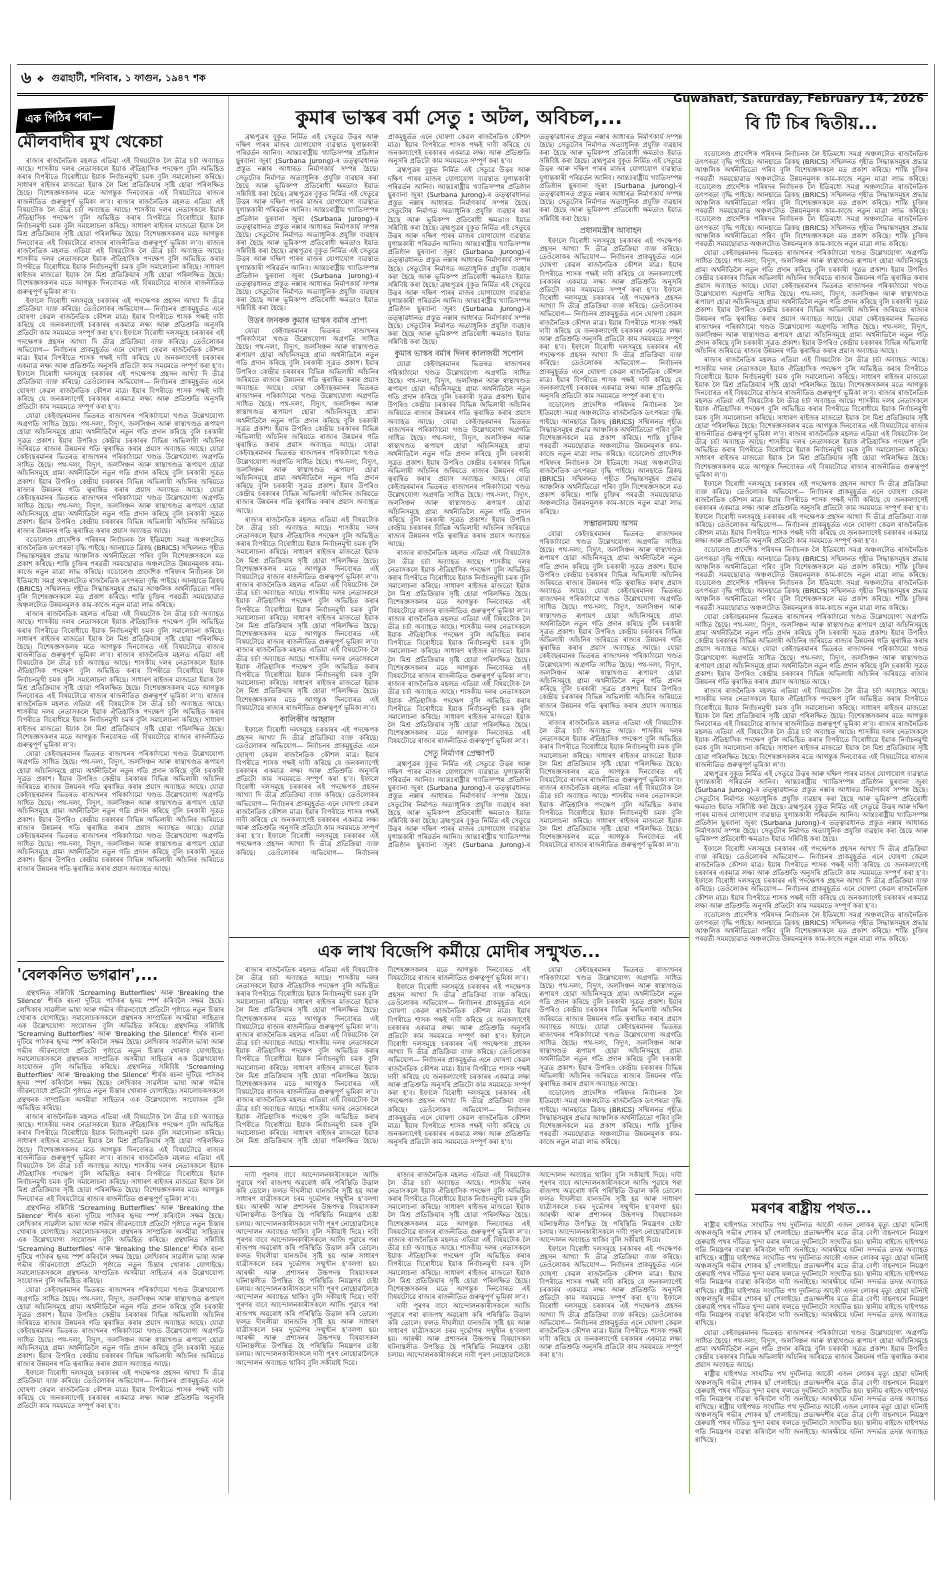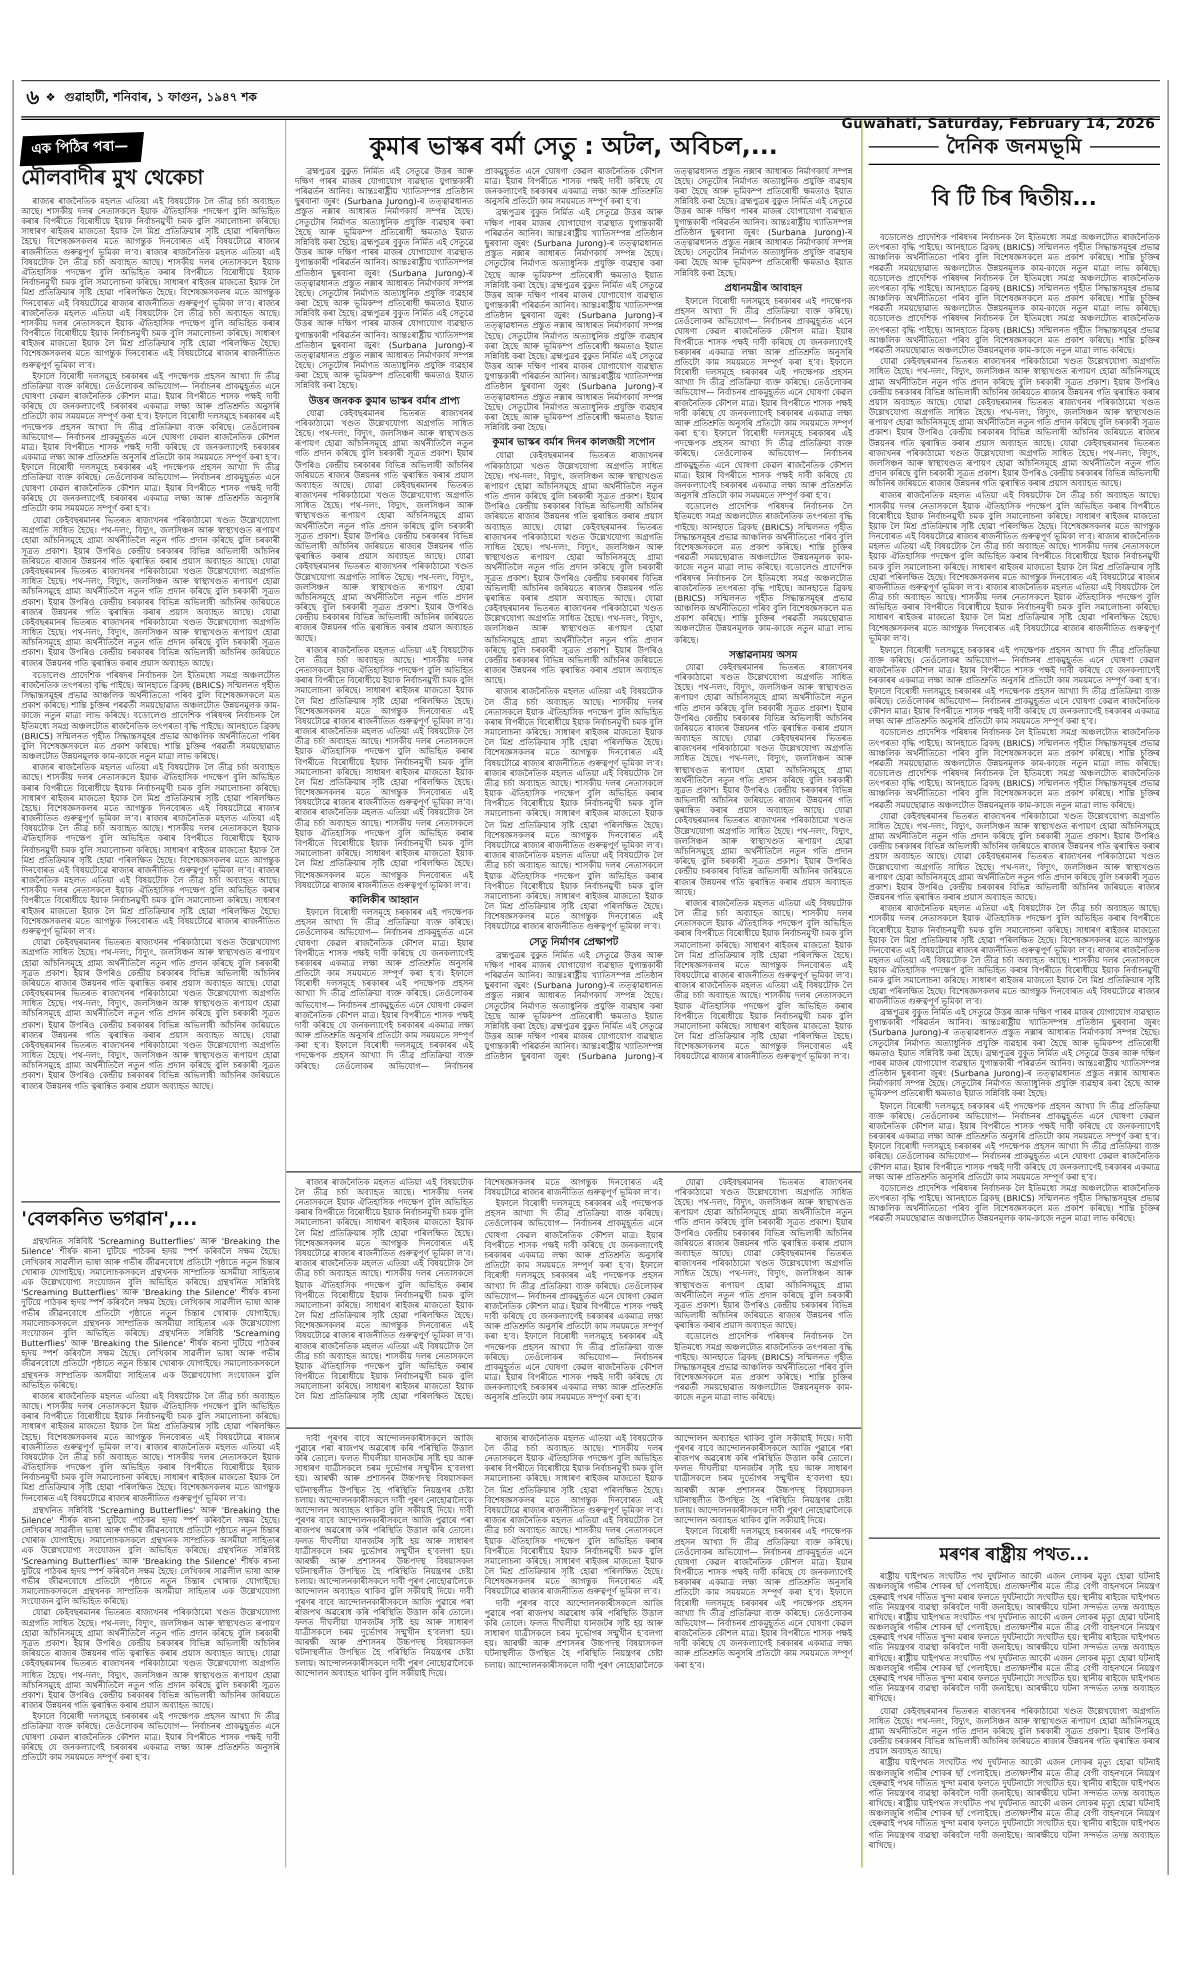--- a/index.html
+++ b/index.html
@@ -19,21 +19,21 @@
   .main { display:flex; height:1398px; }
   .col-left  { width:211px; flex:none; padding:0 4px 0 0; }
   .col-center{ flex:1; border-left:1px solid #b5b5b5; border-right:1px solid #84cc16;
                padding:0 7px; }
   .col-right { width:238px; flex:none; padding:0 0 0 5px; }
   
   .bt { font-size:6.7px; line-height:1.22; text-align:justify; color:#1c1c1c;
         overflow:hidden; word-break:break-word; }
   .bt p { text-indent:9px; margin-bottom:1px; }
   .c3 { column-count:3; column-gap:9px; }
-  .sub { font-size:8px; font-weight:bold; text-align:center; margin:3px 0 2px;
+  .sub { font-size:8px; font-weight:normal; text-align:center; margin:3px 0 2px;
          line-height:1.15; break-after:avoid; }
   .hrule { border-top:1px solid #333; margin:4px 0; }
   .hrule.wide { margin:4px -7px; }
   
   .kicker-wrap { margin:12px 0 2px; height:20px; }
   .kicker { display:inline-block; background:#000; color:#fff; font-weight:bold;
             font-size:11px; padding:2px 12px 3px 8px; transform:rotate(-2deg) skewX(-8deg);
             transform-origin:left center; }
   .kicker span { display:inline-block; transform:skewX(8deg); }
   .h-a { font-size:16px; font-weight:bold; margin:4px 0; line-height:1.3; }
@@ -111,41 +111,37 @@
         <div class="sub">সেতু নিৰ্মাণৰ প্ৰেক্ষাপট</div>
         <p>ব্ৰহ্মপুত্ৰৰ বুকুত নিৰ্মিত এই সেতুৱে উত্তৰ আৰু দক্ষিণ পাৰৰ মাজৰ যোগাযোগ ব্যৱস্থাত যুগান্তকাৰী পৰিৱৰ্তন আনিব। আন্তঃৰাষ্ট্ৰীয় খ্যাতিসম্পন্ন প্ৰতিষ্ঠান ছুৰবানা জুৰং (Surbana Jurong)-ৰ তত্ত্বাৱধানত প্ৰস্তুত নক্সাৰ আধাৰত নিৰ্মাণকাৰ্য সম্পন্ন হৈছে। সেতুটোৰ নিৰ্মাণত অত্যাধুনিক প্ৰযুক্তি ব্যৱহাৰ কৰা হৈছে আৰু ভূমিকম্প প্ৰতিৰোধী ক্ষমতাও ইয়াত সন্নিবিষ্ট কৰা হৈছে। ব্ৰহ্মপুত্ৰৰ বুকুত নিৰ্মিত এই সেতুৱে উত্তৰ আৰু দক্ষিণ পাৰৰ মাজৰ যোগাযোগ ব্যৱস্থাত যুগান্তকাৰী পৰিৱৰ্তন আনিব। আন্তঃৰাষ্ট্ৰীয় খ্যাতিসম্পন্ন প্ৰতিষ্ঠান ছুৰবানা জুৰং (Surbana Jurong)-ৰ তত্ত্বাৱধানত প্ৰস্তুত নক্সাৰ আধাৰত নিৰ্মাণকাৰ্য সম্পন্ন হৈছে। সেতুটোৰ নিৰ্মাণত অত্যাধুনিক প্ৰযুক্তি ব্যৱহাৰ কৰা হৈছে আৰু ভূমিকম্প প্ৰতিৰোধী ক্ষমতাও ইয়াত সন্নিবিষ্ট কৰা হৈছে। ব্ৰহ্মপুত্ৰৰ বুকুত নিৰ্মিত এই সেতুৱে উত্তৰ আৰু দক্ষিণ পাৰৰ মাজৰ যোগাযোগ ব্যৱস্থাত যুগান্তকাৰী পৰিৱৰ্তন আনিব। আন্তঃৰাষ্ট্ৰীয় খ্যাতিসম্পন্ন প্ৰতিষ্ঠান ছুৰবানা জুৰং (Surbana Jurong)-ৰ তত্ত্বাৱধানত প্ৰস্তুত নক্সাৰ আধাৰত নিৰ্মাণকাৰ্য সম্পন্ন হৈছে। সেতুটোৰ নিৰ্মাণত অত্যাধুনিক প্ৰযুক্তি ব্যৱহাৰ কৰা হৈছে আৰু ভূমিকম্প প্ৰতিৰোধী ক্ষমতাও ইয়াত সন্নিবিষ্ট কৰা হৈছে।</p>
         <div class="sub">প্ৰধানমন্ত্ৰীৰ আবাহন</div>
         <p>ইফালে বিৰোধী দলসমূহে চৰকাৰৰ এই পদক্ষেপক প্ৰহসন আখ্যা দি তীব্ৰ প্ৰতিক্ৰিয়া ব্যক্ত কৰিছে। তেওঁলোকৰ অভিযোগ— নিৰ্বাচনৰ প্ৰাকমুহূৰ্তত এনে ঘোষণা কেৱল ৰাজনৈতিক কৌশল মাত্ৰ। ইয়াৰ বিপৰীতে শাসক পক্ষই দাবী কৰিছে যে জনকল্যাণেই চৰকাৰৰ একমাত্ৰ লক্ষ্য আৰু প্ৰতিশ্ৰুতি অনুসৰি প্ৰতিটো কাম সময়মতে সম্পূৰ্ণ কৰা হʼব। ইফালে বিৰোধী দলসমূহে চৰকাৰৰ এই পদক্ষেপক প্ৰহসন আখ্যা দি তীব্ৰ প্ৰতিক্ৰিয়া ব্যক্ত কৰিছে। তেওঁলোকৰ অভিযোগ— নিৰ্বাচনৰ প্ৰাকমুহূৰ্তত এনে ঘোষণা কেৱল ৰাজনৈতিক কৌশল মাত্ৰ। ইয়াৰ বিপৰীতে শাসক পক্ষই দাবী কৰিছে যে জনকল্যাণেই চৰকাৰৰ একমাত্ৰ লক্ষ্য আৰু প্ৰতিশ্ৰুতি অনুসৰি প্ৰতিটো কাম সময়মতে সম্পূৰ্ণ কৰা হʼব। ইফালে বিৰোধী দলসমূহে চৰকাৰৰ এই পদক্ষেপক প্ৰহসন আখ্যা দি তীব্ৰ প্ৰতিক্ৰিয়া ব্যক্ত কৰিছে। তেওঁলোকৰ অভিযোগ— নিৰ্বাচনৰ প্ৰাকমুহূৰ্তত এনে ঘোষণা কেৱল ৰাজনৈতিক কৌশল মাত্ৰ। ইয়াৰ বিপৰীতে শাসক পক্ষই দাবী কৰিছে যে জনকল্যাণেই চৰকাৰৰ একমাত্ৰ লক্ষ্য আৰু প্ৰতিশ্ৰুতি অনুসৰি প্ৰতিটো কাম সময়মতে সম্পূৰ্ণ কৰা হʼব।</p>
         <p>বডোলেণ্ড প্ৰাদেশিক পৰিষদৰ নিৰ্বাচনক লৈ ইতিমধ্যে সমগ্ৰ অঞ্চলটোত ৰাজনৈতিক তৎপৰতা বৃদ্ধি পাইছে। আনহাতে ব্ৰিকছ (BRICS) সন্মিলনত গৃহীত সিদ্ধান্তসমূহৰ প্ৰভাৱ আঞ্চলিক অৰ্থনীতিতো পৰিব বুলি বিশেষজ্ঞসকলে মত প্ৰকাশ কৰিছে। শান্তি চুক্তিৰ পৰৱৰ্তী সময়ছোৱাত অঞ্চলটোত উন্নয়নমূলক কাম-কাজে নতুন মাত্ৰা লাভ কৰিছে। বডোলেণ্ড প্ৰাদেশিক পৰিষদৰ নিৰ্বাচনক লৈ ইতিমধ্যে সমগ্ৰ অঞ্চলটোত ৰাজনৈতিক তৎপৰতা বৃদ্ধি পাইছে। আনহাতে ব্ৰিকছ (BRICS) সন্মিলনত গৃহীত সিদ্ধান্তসমূহৰ প্ৰভাৱ আঞ্চলিক অৰ্থনীতিতো পৰিব বুলি বিশেষজ্ঞসকলে মত প্ৰকাশ কৰিছে। শান্তি চুক্তিৰ পৰৱৰ্তী সময়ছোৱাত অঞ্চলটোত উন্নয়নমূলক কাম-কাজে নতুন মাত্ৰা লাভ কৰিছে।</p>
         <div class="sub">সম্ভাৱনাময় অসম</div>
         <p>যোৱা কেইবছৰমানৰ ভিতৰত ৰাজ্যখনৰ পৰিকাঠামো খণ্ডত উল্লেখযোগ্য অগ্ৰগতি সাধিত হৈছে। পথ-দলং, বিদ্যুৎ, জলসিঞ্চন আৰু স্বাস্থ্যখণ্ডত ৰূপায়ণ হোৱা আঁচনিসমূহে গ্ৰাম্য অৰ্থনীতিলৈ নতুন গতি প্ৰদান কৰিছে বুলি চৰকাৰী সূত্ৰত প্ৰকাশ। ইয়াৰ উপৰিও কেন্দ্ৰীয় চৰকাৰৰ বিভিন্ন অভিলাষী আঁচনিৰ জৰিয়তে ৰাজ্যৰ উন্নয়নৰ গতি ত্বৰান্বিত কৰাৰ প্ৰয়াস অব্যাহত আছে। যোৱা কেইবছৰমানৰ ভিতৰত ৰাজ্যখনৰ পৰিকাঠামো খণ্ডত উল্লেখযোগ্য অগ্ৰগতি সাধিত হৈছে। পথ-দলং, বিদ্যুৎ, জলসিঞ্চন আৰু স্বাস্থ্যখণ্ডত ৰূপায়ণ হোৱা আঁচনিসমূহে গ্ৰাম্য অৰ্থনীতিলৈ নতুন গতি প্ৰদান কৰিছে বুলি চৰকাৰী সূত্ৰত প্ৰকাশ। ইয়াৰ উপৰিও কেন্দ্ৰীয় চৰকাৰৰ বিভিন্ন অভিলাষী আঁচনিৰ জৰিয়তে ৰাজ্যৰ উন্নয়নৰ গতি ত্বৰান্বিত কৰাৰ প্ৰয়াস অব্যাহত আছে। যোৱা কেইবছৰমানৰ ভিতৰত ৰাজ্যখনৰ পৰিকাঠামো খণ্ডত উল্লেখযোগ্য অগ্ৰগতি সাধিত হৈছে। পথ-দলং, বিদ্যুৎ, জলসিঞ্চন আৰু স্বাস্থ্যখণ্ডত ৰূপায়ণ হোৱা আঁচনিসমূহে গ্ৰাম্য অৰ্থনীতিলৈ নতুন গতি প্ৰদান কৰিছে বুলি চৰকাৰী সূত্ৰত প্ৰকাশ। ইয়াৰ উপৰিও কেন্দ্ৰীয় চৰকাৰৰ বিভিন্ন অভিলাষী আঁচনিৰ জৰিয়তে ৰাজ্যৰ উন্নয়নৰ গতি ত্বৰান্বিত কৰাৰ প্ৰয়াস অব্যাহত আছে।</p>
         <p>ৰাজ্যৰ ৰাজনৈতিক মহলত এতিয়া এই বিষয়টোক লৈ তীব্ৰ চৰ্চা অব্যাহত আছে। শাসকীয় দলৰ নেতাসকলে ইয়াক ঐতিহাসিক পদক্ষেপ বুলি অভিহিত কৰাৰ বিপৰীতে বিৰোধীয়ে ইয়াক নিৰ্বাচনমুখী চমক বুলি সমালোচনা কৰিছে। সাধাৰণ ৰাইজৰ মাজতো ইয়াক লৈ মিশ্ৰ প্ৰতিক্ৰিয়াৰ সৃষ্টি হোৱা পৰিলক্ষিত হৈছে। বিশেষজ্ঞসকলৰ মতে আগন্তুক দিনবোৰত এই বিষয়টোৱে ৰাজ্যৰ ৰাজনীতিত গুৰুত্বপূৰ্ণ ভূমিকা লʼব। ৰাজ্যৰ ৰাজনৈতিক মহলত এতিয়া এই বিষয়টোক লৈ তীব্ৰ চৰ্চা অব্যাহত আছে। শাসকীয় দলৰ নেতাসকলে ইয়াক ঐতিহাসিক পদক্ষেপ বুলি অভিহিত কৰাৰ বিপৰীতে বিৰোধীয়ে ইয়াক নিৰ্বাচনমুখী চমক বুলি সমালোচনা কৰিছে। সাধাৰণ ৰাইজৰ মাজতো ইয়াক লৈ মিশ্ৰ প্ৰতিক্ৰিয়াৰ সৃষ্টি হোৱা পৰিলক্ষিত হৈছে। বিশেষজ্ঞসকলৰ মতে আগন্তুক দিনবোৰত এই বিষয়টোৱে ৰাজ্যৰ ৰাজনীতিত গুৰুত্বপূৰ্ণ ভূমিকা লʼব।</p>
       </div>
       <div class="hrule wide"></div>
+      <div class="h-c">এক লাখ বিজেপি কৰ্মীয়ে মোদীৰ সন্মুখত...</div>
       <div class="bt c3 bodyC">
         <p>ৰাজ্যৰ ৰাজনৈতিক মহলত এতিয়া এই বিষয়টোক লৈ তীব্ৰ চৰ্চা অব্যাহত আছে। শাসকীয় দলৰ নেতাসকলে ইয়াক ঐতিহাসিক পদক্ষেপ বুলি অভিহিত কৰাৰ বিপৰীতে বিৰোধীয়ে ইয়াক নিৰ্বাচনমুখী চমক বুলি সমালোচনা কৰিছে। সাধাৰণ ৰাইজৰ মাজতো ইয়াক লৈ মিশ্ৰ প্ৰতিক্ৰিয়াৰ সৃষ্টি হোৱা পৰিলক্ষিত হৈছে। বিশেষজ্ঞসকলৰ মতে আগন্তুক দিনবোৰত এই বিষয়টোৱে ৰাজ্যৰ ৰাজনীতিত গুৰুত্বপূৰ্ণ ভূমিকা লʼব। ৰাজ্যৰ ৰাজনৈতিক মহলত এতিয়া এই বিষয়টোক লৈ তীব্ৰ চৰ্চা অব্যাহত আছে। শাসকীয় দলৰ নেতাসকলে ইয়াক ঐতিহাসিক পদক্ষেপ বুলি অভিহিত কৰাৰ বিপৰীতে বিৰোধীয়ে ইয়াক নিৰ্বাচনমুখী চমক বুলি সমালোচনা কৰিছে। সাধাৰণ ৰাইজৰ মাজতো ইয়াক লৈ মিশ্ৰ প্ৰতিক্ৰিয়াৰ সৃষ্টি হোৱা পৰিলক্ষিত হৈছে। বিশেষজ্ঞসকলৰ মতে আগন্তুক দিনবোৰত এই বিষয়টোৱে ৰাজ্যৰ ৰাজনীতিত গুৰুত্বপূৰ্ণ ভূমিকা লʼব। ৰাজ্যৰ ৰাজনৈতিক মহলত এতিয়া এই বিষয়টোক লৈ তীব্ৰ চৰ্চা অব্যাহত আছে। শাসকীয় দলৰ নেতাসকলে ইয়াক ঐতিহাসিক পদক্ষেপ বুলি অভিহিত কৰাৰ বিপৰীতে বিৰোধীয়ে ইয়াক নিৰ্বাচনমুখী চমক বুলি সমালোচনা কৰিছে। সাধাৰণ ৰাইজৰ মাজতো ইয়াক লৈ মিশ্ৰ প্ৰতিক্ৰিয়াৰ সৃষ্টি হোৱা পৰিলক্ষিত হৈছে। বিশেষজ্ঞসকলৰ মতে আগন্তুক দিনবোৰত এই বিষয়টোৱে ৰাজ্যৰ ৰাজনীতিত গুৰুত্বপূৰ্ণ ভূমিকা লʼব।</p>
         <p>ইফালে বিৰোধী দলসমূহে চৰকাৰৰ এই পদক্ষেপক প্ৰহসন আখ্যা দি তীব্ৰ প্ৰতিক্ৰিয়া ব্যক্ত কৰিছে। তেওঁলোকৰ অভিযোগ— নিৰ্বাচনৰ প্ৰাকমুহূৰ্তত এনে ঘোষণা কেৱল ৰাজনৈতিক কৌশল মাত্ৰ। ইয়াৰ বিপৰীতে শাসক পক্ষই দাবী কৰিছে যে জনকল্যাণেই চৰকাৰৰ একমাত্ৰ লক্ষ্য আৰু প্ৰতিশ্ৰুতি অনুসৰি প্ৰতিটো কাম সময়মতে সম্পূৰ্ণ কৰা হʼব। ইফালে বিৰোধী দলসমূহে চৰকাৰৰ এই পদক্ষেপক প্ৰহসন আখ্যা দি তীব্ৰ প্ৰতিক্ৰিয়া ব্যক্ত কৰিছে। তেওঁলোকৰ অভিযোগ— নিৰ্বাচনৰ প্ৰাকমুহূৰ্তত এনে ঘোষণা কেৱল ৰাজনৈতিক কৌশল মাত্ৰ। ইয়াৰ বিপৰীতে শাসক পক্ষই দাবী কৰিছে যে জনকল্যাণেই চৰকাৰৰ একমাত্ৰ লক্ষ্য আৰু প্ৰতিশ্ৰুতি অনুসৰি প্ৰতিটো কাম সময়মতে সম্পূৰ্ণ কৰা হʼব। ইফালে বিৰোধী দলসমূহে চৰকাৰৰ এই পদক্ষেপক প্ৰহসন আখ্যা দি তীব্ৰ প্ৰতিক্ৰিয়া ব্যক্ত কৰিছে। তেওঁলোকৰ অভিযোগ— নিৰ্বাচনৰ প্ৰাকমুহূৰ্তত এনে ঘোষণা কেৱল ৰাজনৈতিক কৌশল মাত্ৰ। ইয়াৰ বিপৰীতে শাসক পক্ষই দাবী কৰিছে যে জনকল্যাণেই চৰকাৰৰ একমাত্ৰ লক্ষ্য আৰু প্ৰতিশ্ৰুতি অনুসৰি প্ৰতিটো কাম সময়মতে সম্পূৰ্ণ কৰা হʼব।</p>
         <p>যোৱা কেইবছৰমানৰ ভিতৰত ৰাজ্যখনৰ পৰিকাঠামো খণ্ডত উল্লেখযোগ্য অগ্ৰগতি সাধিত হৈছে। পথ-দলং, বিদ্যুৎ, জলসিঞ্চন আৰু স্বাস্থ্যখণ্ডত ৰূপায়ণ হোৱা আঁচনিসমূহে গ্ৰাম্য অৰ্থনীতিলৈ নতুন গতি প্ৰদান কৰিছে বুলি চৰকাৰী সূত্ৰত প্ৰকাশ। ইয়াৰ উপৰিও কেন্দ্ৰীয় চৰকাৰৰ বিভিন্ন অভিলাষী আঁচনিৰ জৰিয়তে ৰাজ্যৰ উন্নয়নৰ গতি ত্বৰান্বিত কৰাৰ প্ৰয়াস অব্যাহত আছে। যোৱা কেইবছৰমানৰ ভিতৰত ৰাজ্যখনৰ পৰিকাঠামো খণ্ডত উল্লেখযোগ্য অগ্ৰগতি সাধিত হৈছে। পথ-দলং, বিদ্যুৎ, জলসিঞ্চন আৰু স্বাস্থ্যখণ্ডত ৰূপায়ণ হোৱা আঁচনিসমূহে গ্ৰাম্য অৰ্থনীতিলৈ নতুন গতি প্ৰদান কৰিছে বুলি চৰকাৰী সূত্ৰত প্ৰকাশ। ইয়াৰ উপৰিও কেন্দ্ৰীয় চৰকাৰৰ বিভিন্ন অভিলাষী আঁচনিৰ জৰিয়তে ৰাজ্যৰ উন্নয়নৰ গতি ত্বৰান্বিত কৰাৰ প্ৰয়াস অব্যাহত আছে।</p>
         <p>বডোলেণ্ড প্ৰাদেশিক পৰিষদৰ নিৰ্বাচনক লৈ ইতিমধ্যে সমগ্ৰ অঞ্চলটোত ৰাজনৈতিক তৎপৰতা বৃদ্ধি পাইছে। আনহাতে ব্ৰিকছ (BRICS) সন্মিলনত গৃহীত সিদ্ধান্তসমূহৰ প্ৰভাৱ আঞ্চলিক অৰ্থনীতিতো পৰিব বুলি বিশেষজ্ঞসকলে মত প্ৰকাশ কৰিছে। শান্তি চুক্তিৰ পৰৱৰ্তী সময়ছোৱাত অঞ্চলটোত উন্নয়নমূলক কাম-কাজে নতুন মাত্ৰা লাভ কৰিছে।</p>
       </div>
       <div class="hrule wide"></div>
       <div class="bt c3 bodyD">
         <p>দাবী পূৰণৰ বাবে আন্দোলনকাৰীসকলে আজি পুৱাৰে পৰা ৰাজপথ অৱৰোধ কৰি পৰিস্থিতি উত্তাল কৰি তোলে। ফলত দীঘলীয়া যানজটৰ সৃষ্টি হয় আৰু সাধাৰণ যাত্ৰীসকলে চৰম দুৰ্ভোগৰ সন্মুখীন হʼবলগা হয়। আৰক্ষী আৰু প্ৰশাসনৰ উচ্চপদস্থ বিষয়াসকল ঘটনাস্থলীত উপস্থিত হৈ পৰিস্থিতি নিয়ন্ত্ৰণৰ চেষ্টা চলায়। আন্দোলনকাৰীসকলে দাবী পূৰণ নোহোৱালৈকে আন্দোলন অব্যাহত থাকিব বুলি সকীয়াই দিয়ে। দাবী পূৰণৰ বাবে আন্দোলনকাৰীসকলে আজি পুৱাৰে পৰা ৰাজপথ অৱৰোধ কৰি পৰিস্থিতি উত্তাল কৰি তোলে। ফলত দীঘলীয়া যানজটৰ সৃষ্টি হয় আৰু সাধাৰণ যাত্ৰীসকলে চৰম দুৰ্ভোগৰ সন্মুখীন হʼবলগা হয়। আৰক্ষী আৰু প্ৰশাসনৰ উচ্চপদস্থ বিষয়াসকল ঘটনাস্থলীত উপস্থিত হৈ পৰিস্থিতি নিয়ন্ত্ৰণৰ চেষ্টা চলায়। আন্দোলনকাৰীসকলে দাবী পূৰণ নোহোৱালৈকে আন্দোলন অব্যাহত থাকিব বুলি সকীয়াই দিয়ে। দাবী পূৰণৰ বাবে আন্দোলনকাৰীসকলে আজি পুৱাৰে পৰা ৰাজপথ অৱৰোধ কৰি পৰিস্থিতি উত্তাল কৰি তোলে। ফলত দীঘলীয়া যানজটৰ সৃষ্টি হয় আৰু সাধাৰণ যাত্ৰীসকলে চৰম দুৰ্ভোগৰ সন্মুখীন হʼবলগা হয়। আৰক্ষী আৰু প্ৰশাসনৰ উচ্চপদস্থ বিষয়াসকল ঘটনাস্থলীত উপস্থিত হৈ পৰিস্থিতি নিয়ন্ত্ৰণৰ চেষ্টা চলায়। আন্দোলনকাৰীসকলে দাবী পূৰণ নোহোৱালৈকে আন্দোলন অব্যাহত থাকিব বুলি সকীয়াই দিয়ে।</p>
         <p>ৰাজ্যৰ ৰাজনৈতিক মহলত এতিয়া এই বিষয়টোক লৈ তীব্ৰ চৰ্চা অব্যাহত আছে। শাসকীয় দলৰ নেতাসকলে ইয়াক ঐতিহাসিক পদক্ষেপ বুলি অভিহিত কৰাৰ বিপৰীতে বিৰোধীয়ে ইয়াক নিৰ্বাচনমুখী চমক বুলি সমালোচনা কৰিছে। সাধাৰণ ৰাইজৰ মাজতো ইয়াক লৈ মিশ্ৰ প্ৰতিক্ৰিয়াৰ সৃষ্টি হোৱা পৰিলক্ষিত হৈছে। বিশেষজ্ঞসকলৰ মতে আগন্তুক দিনবোৰত এই বিষয়টোৱে ৰাজ্যৰ ৰাজনীতিত গুৰুত্বপূৰ্ণ ভূমিকা লʼব। ৰাজ্যৰ ৰাজনৈতিক মহলত এতিয়া এই বিষয়টোক লৈ তীব্ৰ চৰ্চা অব্যাহত আছে। শাসকীয় দলৰ নেতাসকলে ইয়াক ঐতিহাসিক পদক্ষেপ বুলি অভিহিত কৰাৰ বিপৰীতে বিৰোধীয়ে ইয়াক নিৰ্বাচনমুখী চমক বুলি সমালোচনা কৰিছে। সাধাৰণ ৰাইজৰ মাজতো ইয়াক লৈ মিশ্ৰ প্ৰতিক্ৰিয়াৰ সৃষ্টি হোৱা পৰিলক্ষিত হৈছে। বিশেষজ্ঞসকলৰ মতে আগন্তুক দিনবোৰত এই বিষয়টোৱে ৰাজ্যৰ ৰাজনীতিত গুৰুত্বপূৰ্ণ ভূমিকা লʼব।</p>
         <p>দাবী পূৰণৰ বাবে আন্দোলনকাৰীসকলে আজি পুৱাৰে পৰা ৰাজপথ অৱৰোধ কৰি পৰিস্থিতি উত্তাল কৰি তোলে। ফলত দীঘলীয়া যানজটৰ সৃষ্টি হয় আৰু সাধাৰণ যাত্ৰীসকলে চৰম দুৰ্ভোগৰ সন্মুখীন হʼবলগা হয়। আৰক্ষী আৰু প্ৰশাসনৰ উচ্চপদস্থ বিষয়াসকল ঘটনাস্থলীত উপস্থিত হৈ পৰিস্থিতি নিয়ন্ত্ৰণৰ চেষ্টা চলায়। আন্দোলনকাৰীসকলে দাবী পূৰণ নোহোৱালৈকে আন্দোলন অব্যাহত থাকিব বুলি সকীয়াই দিয়ে। দাবী পূৰণৰ বাবে আন্দোলনকাৰীসকলে আজি পুৱাৰে পৰা ৰাজপথ অৱৰোধ কৰি পৰিস্থিতি উত্তাল কৰি তোলে। ফলত দীঘলীয়া যানজটৰ সৃষ্টি হয় আৰু সাধাৰণ যাত্ৰীসকলে চৰম দুৰ্ভোগৰ সন্মুখীন হʼবলগা হয়। আৰক্ষী আৰু প্ৰশাসনৰ উচ্চপদস্থ বিষয়াসকল ঘটনাস্থলীত উপস্থিত হৈ পৰিস্থিতি নিয়ন্ত্ৰণৰ চেষ্টা চলায়। আন্দোলনকাৰীসকলে দাবী পূৰণ নোহোৱালৈকে আন্দোলন অব্যাহত থাকিব বুলি সকীয়াই দিয়ে।</p>
         <p>ইফালে বিৰোধী দলসমূহে চৰকাৰৰ এই পদক্ষেপক প্ৰহসন আখ্যা দি তীব্ৰ প্ৰতিক্ৰিয়া ব্যক্ত কৰিছে। তেওঁলোকৰ অভিযোগ— নিৰ্বাচনৰ প্ৰাকমুহূৰ্তত এনে ঘোষণা কেৱল ৰাজনৈতিক কৌশল মাত্ৰ। ইয়াৰ বিপৰীতে শাসক পক্ষই দাবী কৰিছে যে জনকল্যাণেই চৰকাৰৰ একমাত্ৰ লক্ষ্য আৰু প্ৰতিশ্ৰুতি অনুসৰি প্ৰতিটো কাম সময়মতে সম্পূৰ্ণ কৰা হʼব। ইফালে বিৰোধী দলসমূহে চৰকাৰৰ এই পদক্ষেপক প্ৰহসন আখ্যা দি তীব্ৰ প্ৰতিক্ৰিয়া ব্যক্ত কৰিছে। তেওঁলোকৰ অভিযোগ— নিৰ্বাচনৰ প্ৰাকমুহূৰ্তত এনে ঘোষণা কেৱল ৰাজনৈতিক কৌশল মাত্ৰ। ইয়াৰ বিপৰীতে শাসক পক্ষই দাবী কৰিছে যে জনকল্যাণেই চৰকাৰৰ একমাত্ৰ লক্ষ্য আৰু প্ৰতিশ্ৰুতি অনুসৰি প্ৰতিটো কাম সময়মতে সম্পূৰ্ণ কৰা হʼব।</p>
       </div>
     </div>
 
     <div class="col-right">
-      <div class="masthead">
-        <span class="line"></span>
-        <span class="mh-title">দৈনিক জনমভূমি</span>
-        <span class="line"></span>
-      </div>
       <div class="h-f">বি টি চিৰ দ্বিতীয়...</div>
       <div class="bt bodyF">
         <p>বডোলেণ্ড প্ৰাদেশিক পৰিষদৰ নিৰ্বাচনক লৈ ইতিমধ্যে সমগ্ৰ অঞ্চলটোত ৰাজনৈতিক তৎপৰতা বৃদ্ধি পাইছে। আনহাতে ব্ৰিকছ (BRICS) সন্মিলনত গৃহীত সিদ্ধান্তসমূহৰ প্ৰভাৱ আঞ্চলিক অৰ্থনীতিতো পৰিব বুলি বিশেষজ্ঞসকলে মত প্ৰকাশ কৰিছে। শান্তি চুক্তিৰ পৰৱৰ্তী সময়ছোৱাত অঞ্চলটোত উন্নয়নমূলক কাম-কাজে নতুন মাত্ৰা লাভ কৰিছে। বডোলেণ্ড প্ৰাদেশিক পৰিষদৰ নিৰ্বাচনক লৈ ইতিমধ্যে সমগ্ৰ অঞ্চলটোত ৰাজনৈতিক তৎপৰতা বৃদ্ধি পাইছে। আনহাতে ব্ৰিকছ (BRICS) সন্মিলনত গৃহীত সিদ্ধান্তসমূহৰ প্ৰভাৱ আঞ্চলিক অৰ্থনীতিতো পৰিব বুলি বিশেষজ্ঞসকলে মত প্ৰকাশ কৰিছে। শান্তি চুক্তিৰ পৰৱৰ্তী সময়ছোৱাত অঞ্চলটোত উন্নয়নমূলক কাম-কাজে নতুন মাত্ৰা লাভ কৰিছে। বডোলেণ্ড প্ৰাদেশিক পৰিষদৰ নিৰ্বাচনক লৈ ইতিমধ্যে সমগ্ৰ অঞ্চলটোত ৰাজনৈতিক তৎপৰতা বৃদ্ধি পাইছে। আনহাতে ব্ৰিকছ (BRICS) সন্মিলনত গৃহীত সিদ্ধান্তসমূহৰ প্ৰভাৱ আঞ্চলিক অৰ্থনীতিতো পৰিব বুলি বিশেষজ্ঞসকলে মত প্ৰকাশ কৰিছে। শান্তি চুক্তিৰ পৰৱৰ্তী সময়ছোৱাত অঞ্চলটোত উন্নয়নমূলক কাম-কাজে নতুন মাত্ৰা লাভ কৰিছে।</p>
         <p>যোৱা কেইবছৰমানৰ ভিতৰত ৰাজ্যখনৰ পৰিকাঠামো খণ্ডত উল্লেখযোগ্য অগ্ৰগতি সাধিত হৈছে। পথ-দলং, বিদ্যুৎ, জলসিঞ্চন আৰু স্বাস্থ্যখণ্ডত ৰূপায়ণ হোৱা আঁচনিসমূহে গ্ৰাম্য অৰ্থনীতিলৈ নতুন গতি প্ৰদান কৰিছে বুলি চৰকাৰী সূত্ৰত প্ৰকাশ। ইয়াৰ উপৰিও কেন্দ্ৰীয় চৰকাৰৰ বিভিন্ন অভিলাষী আঁচনিৰ জৰিয়তে ৰাজ্যৰ উন্নয়নৰ গতি ত্বৰান্বিত কৰাৰ প্ৰয়াস অব্যাহত আছে। যোৱা কেইবছৰমানৰ ভিতৰত ৰাজ্যখনৰ পৰিকাঠামো খণ্ডত উল্লেখযোগ্য অগ্ৰগতি সাধিত হৈছে। পথ-দলং, বিদ্যুৎ, জলসিঞ্চন আৰু স্বাস্থ্যখণ্ডত ৰূপায়ণ হোৱা আঁচনিসমূহে গ্ৰাম্য অৰ্থনীতিলৈ নতুন গতি প্ৰদান কৰিছে বুলি চৰকাৰী সূত্ৰত প্ৰকাশ। ইয়াৰ উপৰিও কেন্দ্ৰীয় চৰকাৰৰ বিভিন্ন অভিলাষী আঁচনিৰ জৰিয়তে ৰাজ্যৰ উন্নয়নৰ গতি ত্বৰান্বিত কৰাৰ প্ৰয়াস অব্যাহত আছে। যোৱা কেইবছৰমানৰ ভিতৰত ৰাজ্যখনৰ পৰিকাঠামো খণ্ডত উল্লেখযোগ্য অগ্ৰগতি সাধিত হৈছে। পথ-দলং, বিদ্যুৎ, জলসিঞ্চন আৰু স্বাস্থ্যখণ্ডত ৰূপায়ণ হোৱা আঁচনিসমূহে গ্ৰাম্য অৰ্থনীতিলৈ নতুন গতি প্ৰদান কৰিছে বুলি চৰকাৰী সূত্ৰত প্ৰকাশ। ইয়াৰ উপৰিও কেন্দ্ৰীয় চৰকাৰৰ বিভিন্ন অভিলাষী আঁচনিৰ জৰিয়তে ৰাজ্যৰ উন্নয়নৰ গতি ত্বৰান্বিত কৰাৰ প্ৰয়াস অব্যাহত আছে।</p>
         <p>ৰাজ্যৰ ৰাজনৈতিক মহলত এতিয়া এই বিষয়টোক লৈ তীব্ৰ চৰ্চা অব্যাহত আছে। শাসকীয় দলৰ নেতাসকলে ইয়াক ঐতিহাসিক পদক্ষেপ বুলি অভিহিত কৰাৰ বিপৰীতে বিৰোধীয়ে ইয়াক নিৰ্বাচনমুখী চমক বুলি সমালোচনা কৰিছে। সাধাৰণ ৰাইজৰ মাজতো ইয়াক লৈ মিশ্ৰ প্ৰতিক্ৰিয়াৰ সৃষ্টি হোৱা পৰিলক্ষিত হৈছে। বিশেষজ্ঞসকলৰ মতে আগন্তুক দিনবোৰত এই বিষয়টোৱে ৰাজ্যৰ ৰাজনীতিত গুৰুত্বপূৰ্ণ ভূমিকা লʼব। ৰাজ্যৰ ৰাজনৈতিক মহলত এতিয়া এই বিষয়টোক লৈ তীব্ৰ চৰ্চা অব্যাহত আছে। শাসকীয় দলৰ নেতাসকলে ইয়াক ঐতিহাসিক পদক্ষেপ বুলি অভিহিত কৰাৰ বিপৰীতে বিৰোধীয়ে ইয়াক নিৰ্বাচনমুখী চমক বুলি সমালোচনা কৰিছে। সাধাৰণ ৰাইজৰ মাজতো ইয়াক লৈ মিশ্ৰ প্ৰতিক্ৰিয়াৰ সৃষ্টি হোৱা পৰিলক্ষিত হৈছে। বিশেষজ্ঞসকলৰ মতে আগন্তুক দিনবোৰত এই বিষয়টোৱে ৰাজ্যৰ ৰাজনীতিত গুৰুত্বপূৰ্ণ ভূমিকা লʼব। ৰাজ্যৰ ৰাজনৈতিক মহলত এতিয়া এই বিষয়টোক লৈ তীব্ৰ চৰ্চা অব্যাহত আছে। শাসকীয় দলৰ নেতাসকলে ইয়াক ঐতিহাসিক পদক্ষেপ বুলি অভিহিত কৰাৰ বিপৰীতে বিৰোধীয়ে ইয়াক নিৰ্বাচনমুখী চমক বুলি সমালোচনা কৰিছে। সাধাৰণ ৰাইজৰ মাজতো ইয়াক লৈ মিশ্ৰ প্ৰতিক্ৰিয়াৰ সৃষ্টি হোৱা পৰিলক্ষিত হৈছে। বিশেষজ্ঞসকলৰ মতে আগন্তুক দিনবোৰত এই বিষয়টোৱে ৰাজ্যৰ ৰাজনীতিত গুৰুত্বপূৰ্ণ ভূমিকা লʼব।</p>
         <p>ইফালে বিৰোধী দলসমূহে চৰকাৰৰ এই পদক্ষেপক প্ৰহসন আখ্যা দি তীব্ৰ প্ৰতিক্ৰিয়া ব্যক্ত কৰিছে। তেওঁলোকৰ অভিযোগ— নিৰ্বাচনৰ প্ৰাকমুহূৰ্তত এনে ঘোষণা কেৱল ৰাজনৈতিক কৌশল মাত্ৰ। ইয়াৰ বিপৰীতে শাসক পক্ষই দাবী কৰিছে যে জনকল্যাণেই চৰকাৰৰ একমাত্ৰ লক্ষ্য আৰু প্ৰতিশ্ৰুতি অনুসৰি প্ৰতিটো কাম সময়মতে সম্পূৰ্ণ কৰা হʼব। ইফালে বিৰোধী দলসমূহে চৰকাৰৰ এই পদক্ষেপক প্ৰহসন আখ্যা দি তীব্ৰ প্ৰতিক্ৰিয়া ব্যক্ত কৰিছে। তেওঁলোকৰ অভিযোগ— নিৰ্বাচনৰ প্ৰাকমুহূৰ্তত এনে ঘোষণা কেৱল ৰাজনৈতিক কৌশল মাত্ৰ। ইয়াৰ বিপৰীতে শাসক পক্ষই দাবী কৰিছে যে জনকল্যাণেই চৰকাৰৰ একমাত্ৰ লক্ষ্য আৰু প্ৰতিশ্ৰুতি অনুসৰি প্ৰতিটো কাম সময়মতে সম্পূৰ্ণ কৰা হʼব।</p>
         <p>বডোলেণ্ড প্ৰাদেশিক পৰিষদৰ নিৰ্বাচনক লৈ ইতিমধ্যে সমগ্ৰ অঞ্চলটোত ৰাজনৈতিক তৎপৰতা বৃদ্ধি পাইছে। আনহাতে ব্ৰিকছ (BRICS) সন্মিলনত গৃহীত সিদ্ধান্তসমূহৰ প্ৰভাৱ আঞ্চলিক অৰ্থনীতিতো পৰিব বুলি বিশেষজ্ঞসকলে মত প্ৰকাশ কৰিছে। শান্তি চুক্তিৰ পৰৱৰ্তী সময়ছোৱাত অঞ্চলটোত উন্নয়নমূলক কাম-কাজে নতুন মাত্ৰা লাভ কৰিছে। বডোলেণ্ড প্ৰাদেশিক পৰিষদৰ নিৰ্বাচনক লৈ ইতিমধ্যে সমগ্ৰ অঞ্চলটোত ৰাজনৈতিক তৎপৰতা বৃদ্ধি পাইছে। আনহাতে ব্ৰিকছ (BRICS) সন্মিলনত গৃহীত সিদ্ধান্তসমূহৰ প্ৰভাৱ আঞ্চলিক অৰ্থনীতিতো পৰিব বুলি বিশেষজ্ঞসকলে মত প্ৰকাশ কৰিছে। শান্তি চুক্তিৰ পৰৱৰ্তী সময়ছোৱাত অঞ্চলটোত উন্নয়নমূলক কাম-কাজে নতুন মাত্ৰা লাভ কৰিছে।</p>
         <p>যোৱা কেইবছৰমানৰ ভিতৰত ৰাজ্যখনৰ পৰিকাঠামো খণ্ডত উল্লেখযোগ্য অগ্ৰগতি সাধিত হৈছে। পথ-দলং, বিদ্যুৎ, জলসিঞ্চন আৰু স্বাস্থ্যখণ্ডত ৰূপায়ণ হোৱা আঁচনিসমূহে গ্ৰাম্য অৰ্থনীতিলৈ নতুন গতি প্ৰদান কৰিছে বুলি চৰকাৰী সূত্ৰত প্ৰকাশ। ইয়াৰ উপৰিও কেন্দ্ৰীয় চৰকাৰৰ বিভিন্ন অভিলাষী আঁচনিৰ জৰিয়তে ৰাজ্যৰ উন্নয়নৰ গতি ত্বৰান্বিত কৰাৰ প্ৰয়াস অব্যাহত আছে। যোৱা কেইবছৰমানৰ ভিতৰত ৰাজ্যখনৰ পৰিকাঠামো খণ্ডত উল্লেখযোগ্য অগ্ৰগতি সাধিত হৈছে। পথ-দলং, বিদ্যুৎ, জলসিঞ্চন আৰু স্বাস্থ্যখণ্ডত ৰূপায়ণ হোৱা আঁচনিসমূহে গ্ৰাম্য অৰ্থনীতিলৈ নতুন গতি প্ৰদান কৰিছে বুলি চৰকাৰী সূত্ৰত প্ৰকাশ। ইয়াৰ উপৰিও কেন্দ্ৰীয় চৰকাৰৰ বিভিন্ন অভিলাষী আঁচনিৰ জৰিয়তে ৰাজ্যৰ উন্নয়নৰ গতি ত্বৰান্বিত কৰাৰ প্ৰয়াস অব্যাহত আছে।</p>
         <p>ৰাজ্যৰ ৰাজনৈতিক মহলত এতিয়া এই বিষয়টোক লৈ তীব্ৰ চৰ্চা অব্যাহত আছে। শাসকীয় দলৰ নেতাসকলে ইয়াক ঐতিহাসিক পদক্ষেপ বুলি অভিহিত কৰাৰ বিপৰীতে বিৰোধীয়ে ইয়াক নিৰ্বাচনমুখী চমক বুলি সমালোচনা কৰিছে। সাধাৰণ ৰাইজৰ মাজতো ইয়াক লৈ মিশ্ৰ প্ৰতিক্ৰিয়াৰ সৃষ্টি হোৱা পৰিলক্ষিত হৈছে। বিশেষজ্ঞসকলৰ মতে আগন্তুক দিনবোৰত এই বিষয়টোৱে ৰাজ্যৰ ৰাজনীতিত গুৰুত্বপূৰ্ণ ভূমিকা লʼব। ৰাজ্যৰ ৰাজনৈতিক মহলত এতিয়া এই বিষয়টোক লৈ তীব্ৰ চৰ্চা অব্যাহত আছে। শাসকীয় দলৰ নেতাসকলে ইয়াক ঐতিহাসিক পদক্ষেপ বুলি অভিহিত কৰাৰ বিপৰীতে বিৰোধীয়ে ইয়াক নিৰ্বাচনমুখী চমক বুলি সমালোচনা কৰিছে। সাধাৰণ ৰাইজৰ মাজতো ইয়াক লৈ মিশ্ৰ প্ৰতিক্ৰিয়াৰ সৃষ্টি হোৱা পৰিলক্ষিত হৈছে। বিশেষজ্ঞসকলৰ মতে আগন্তুক দিনবোৰত এই বিষয়টোৱে ৰাজ্যৰ ৰাজনীতিত গুৰুত্বপূৰ্ণ ভূমিকা লʼব।</p>
         <p>ব্ৰহ্মপুত্ৰৰ বুকুত নিৰ্মিত এই সেতুৱে উত্তৰ আৰু দক্ষিণ পাৰৰ মাজৰ যোগাযোগ ব্যৱস্থাত যুগান্তকাৰী পৰিৱৰ্তন আনিব। আন্তঃৰাষ্ট্ৰীয় খ্যাতিসম্পন্ন প্ৰতিষ্ঠান ছুৰবানা জুৰং (Surbana Jurong)-ৰ তত্ত্বাৱধানত প্ৰস্তুত নক্সাৰ আধাৰত নিৰ্মাণকাৰ্য সম্পন্ন হৈছে। সেতুটোৰ নিৰ্মাণত অত্যাধুনিক প্ৰযুক্তি ব্যৱহাৰ কৰা হৈছে আৰু ভূমিকম্প প্ৰতিৰোধী ক্ষমতাও ইয়াত সন্নিবিষ্ট কৰা হৈছে। ব্ৰহ্মপুত্ৰৰ বুকুত নিৰ্মিত এই সেতুৱে উত্তৰ আৰু দক্ষিণ পাৰৰ মাজৰ যোগাযোগ ব্যৱস্থাত যুগান্তকাৰী পৰিৱৰ্তন আনিব। আন্তঃৰাষ্ট্ৰীয় খ্যাতিসম্পন্ন প্ৰতিষ্ঠান ছুৰবানা জুৰং (Surbana Jurong)-ৰ তত্ত্বাৱধানত প্ৰস্তুত নক্সাৰ আধাৰত নিৰ্মাণকাৰ্য সম্পন্ন হৈছে। সেতুটোৰ নিৰ্মাণত অত্যাধুনিক প্ৰযুক্তি ব্যৱহাৰ কৰা হৈছে আৰু ভূমিকম্প প্ৰতিৰোধী ক্ষমতাও ইয়াত সন্নিবিষ্ট কৰা হৈছে।</p>

